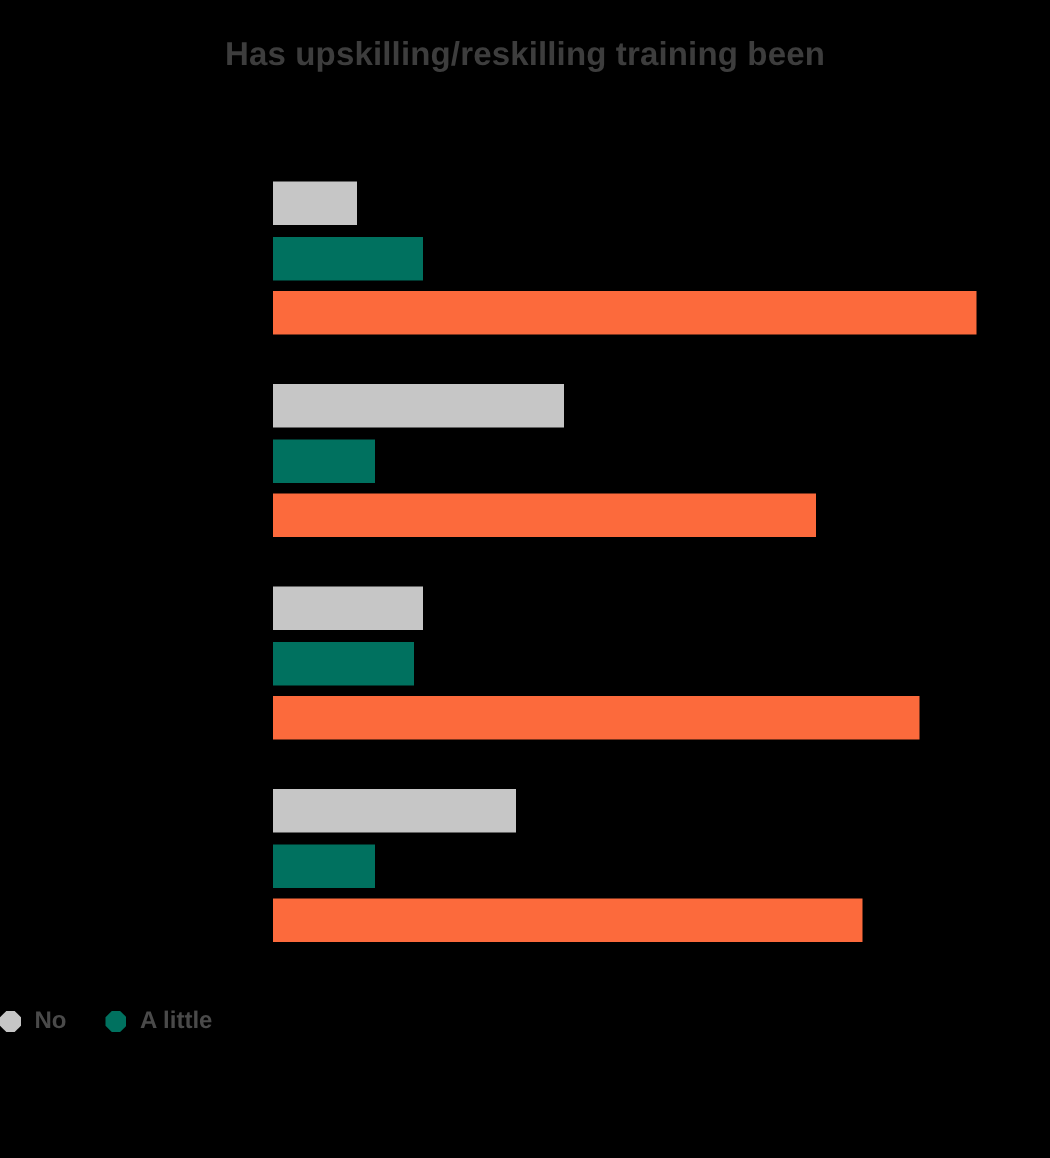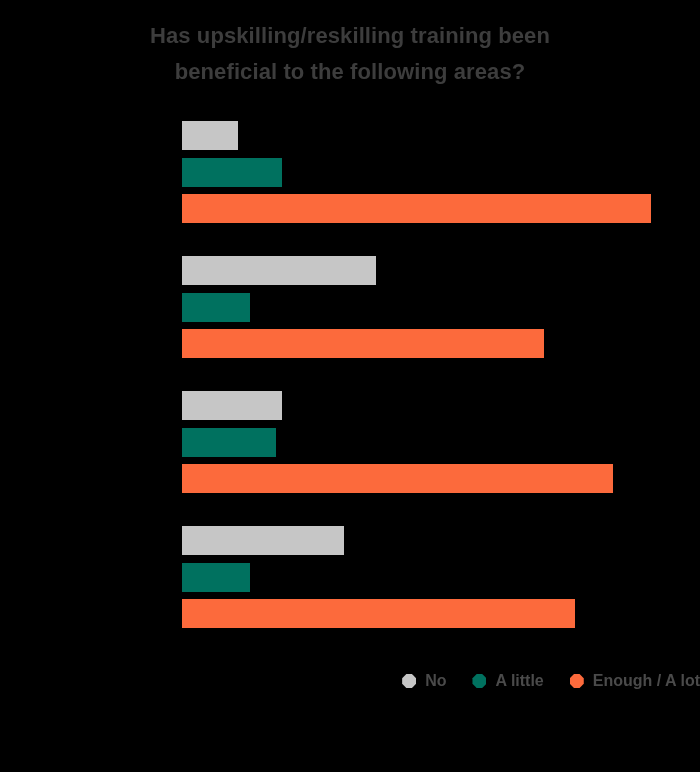--- a/index.html
+++ b/index.html
@@ -58,21 +58,21 @@
   .bar.series-1 { top: 37px; }
   .bar.series-2 { top: 73px; }
 
   .legend {
     position: absolute;
     left: 0;
     top: 672px;
     width: 700px;
     display: flex;
     align-items: center;
-    justify-content: flex-end;
+    justify-content: flex-start;
     gap: 26px;
   }
   .legend-item {
     display: flex;
     align-items: center;
     gap: 9px;
   }
   .legend-swatch {
     width: 14px;
     height: 14px;
@@ -98,21 +98,20 @@
     letter-spacing: 0.2px;
   }
 </style>
 </head>
 <body>
 
 <div id="chart-root">
 
   <div class="chart-title">
     <span class="line">Has upskilling/reskilling training been</span>
-    <span class="line">beneficial to the following areas?</span>
   </div>
 
   <div class="plot-area">
       <div class="bar-group" style="top: 0px;">
         <div class="bar series-0" style="width: 55.93px; background: rgb(198, 198, 198);"></div>
         <div class="bar series-1" style="width: 99.64px; background: rgb(0, 113, 95);"></div>
         <div class="bar series-2" style="width: 469.06px; background: rgb(252, 106, 60);"></div>
       </div>
       <div class="bar-group" style="top: 135px;">
         <div class="bar series-0" style="width: 193.64px; background: rgb(198, 198, 198);"></div>
@@ -133,20 +132,16 @@
 
   <div class="legend">
       <div class="legend-item">
         <span class="legend-swatch" style="background: rgb(198, 198, 198);"></span>
         <span class="legend-label">No</span>
       </div>
       <div class="legend-item">
         <span class="legend-swatch" style="background: rgb(0, 113, 95);"></span>
         <span class="legend-label">A little</span>
       </div>
-      <div class="legend-item">
-        <span class="legend-swatch" style="background: rgb(252, 106, 60);"></span>
-        <span class="legend-label">Enough / A lot</span>
-      </div>
     </div>
 
 
 </div>
 
 </body></html>

